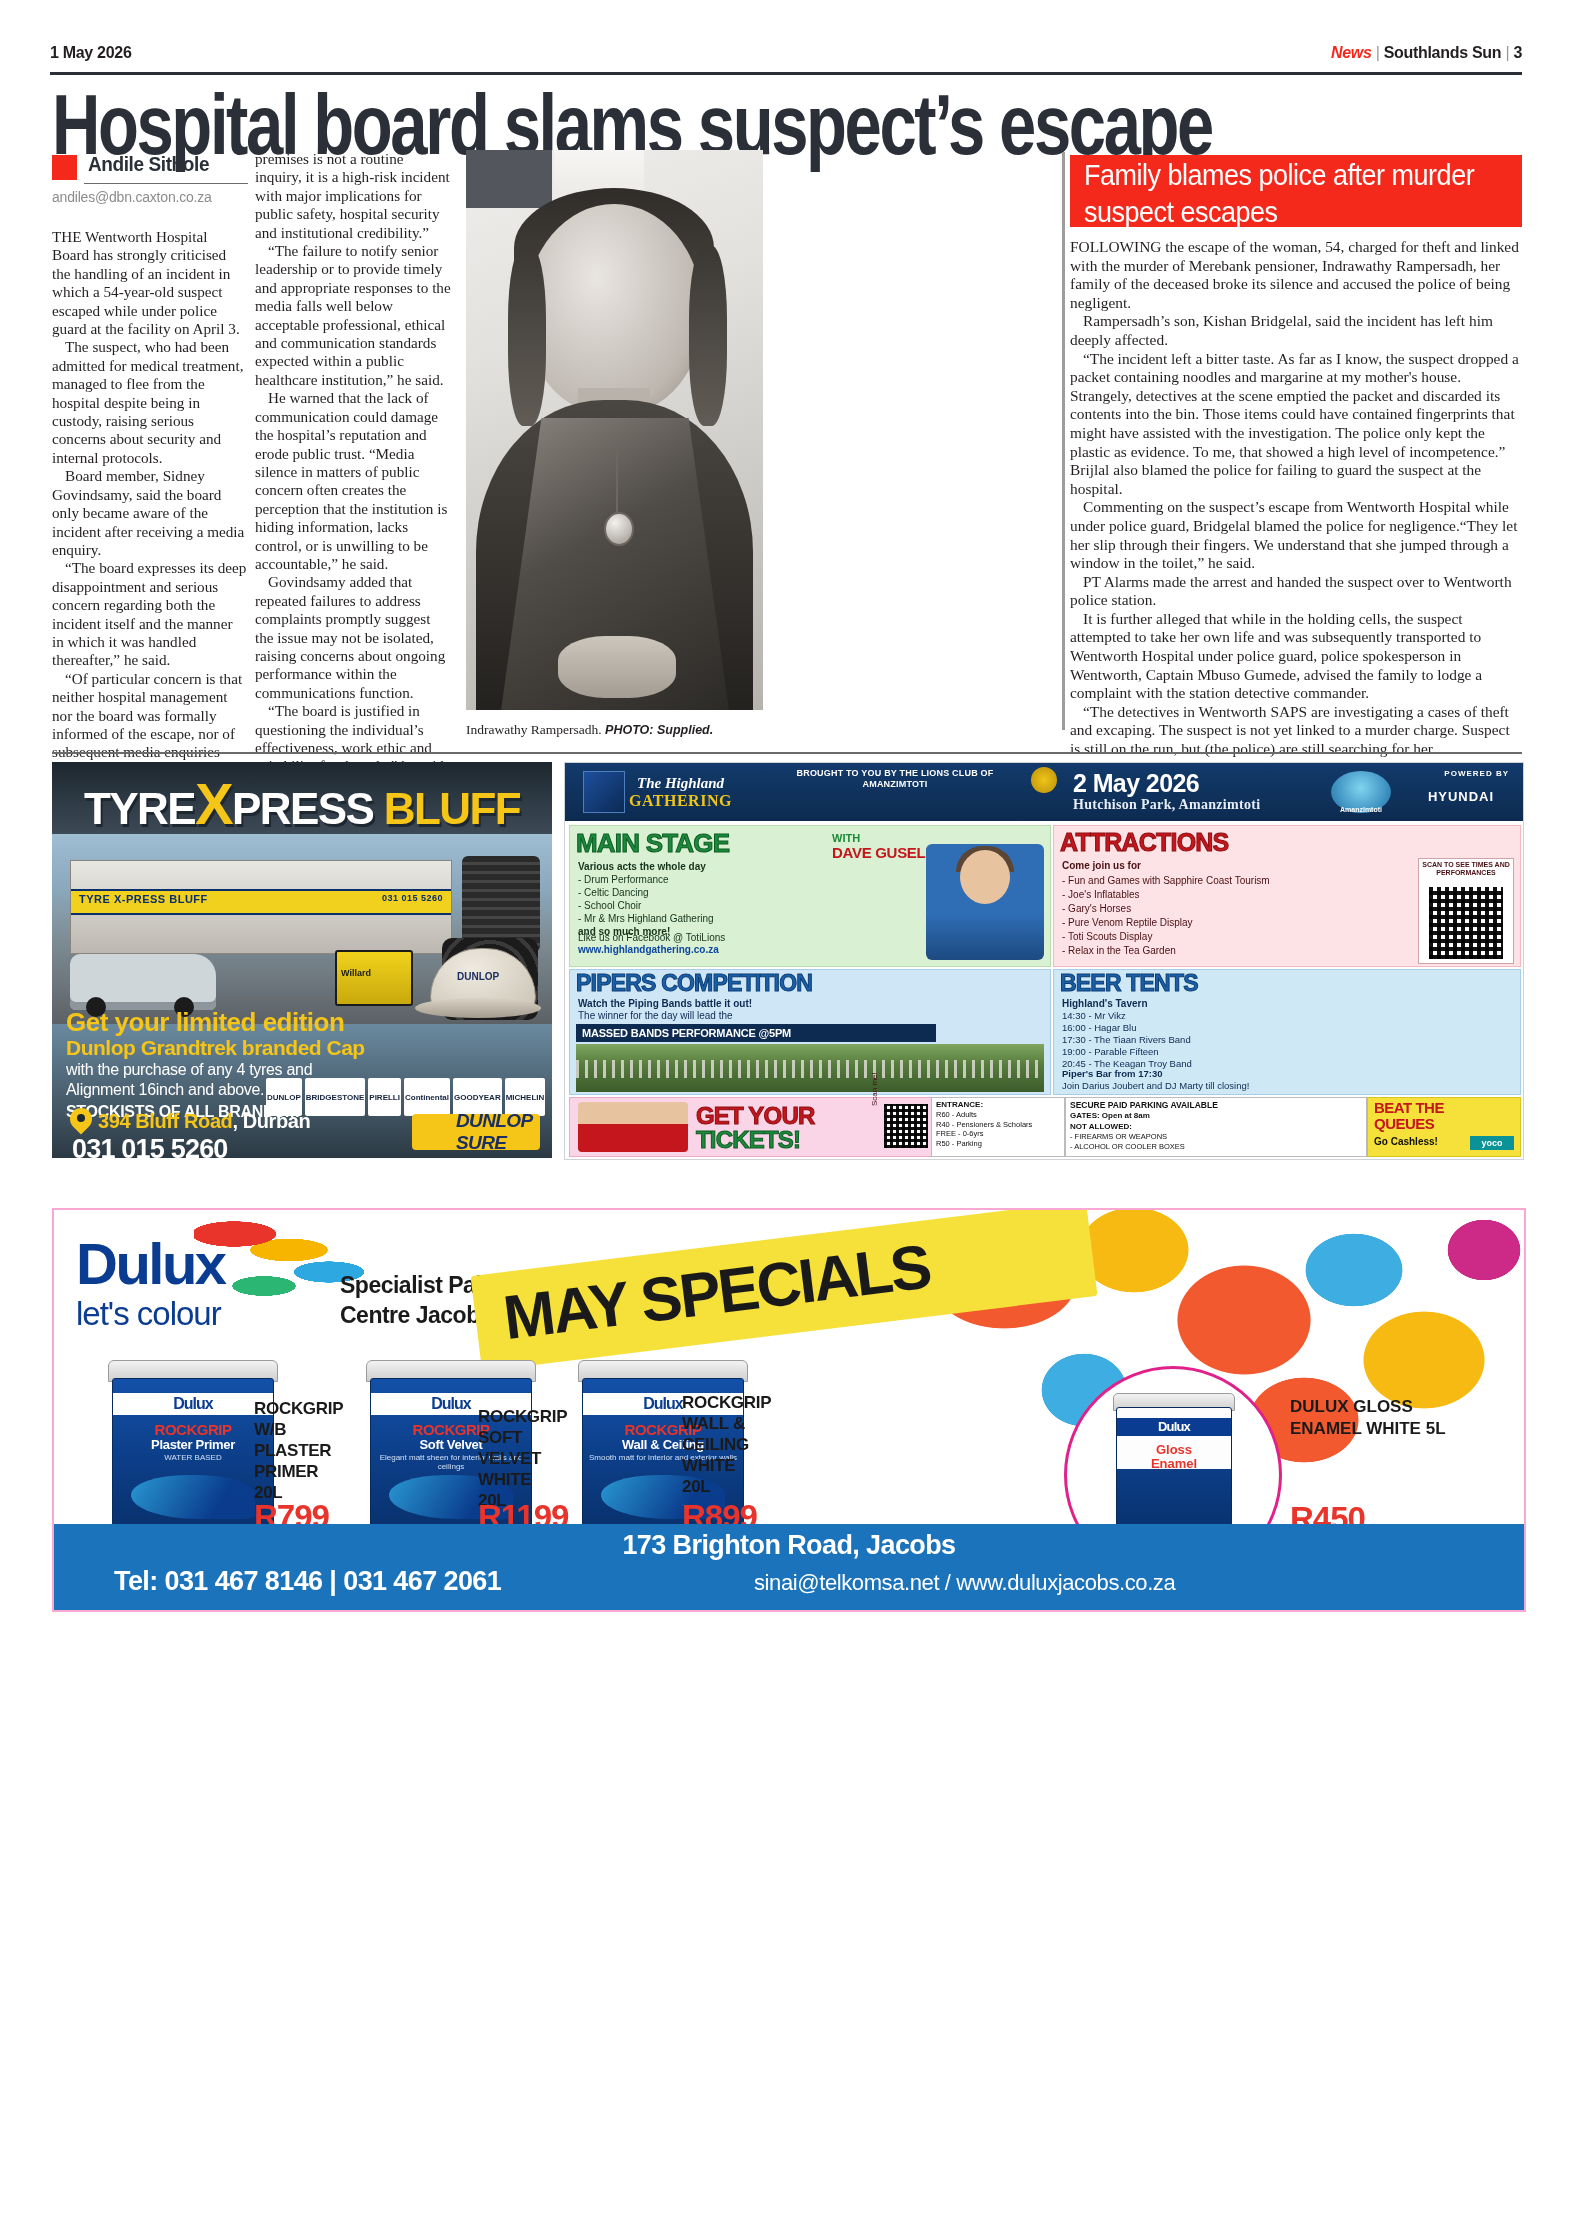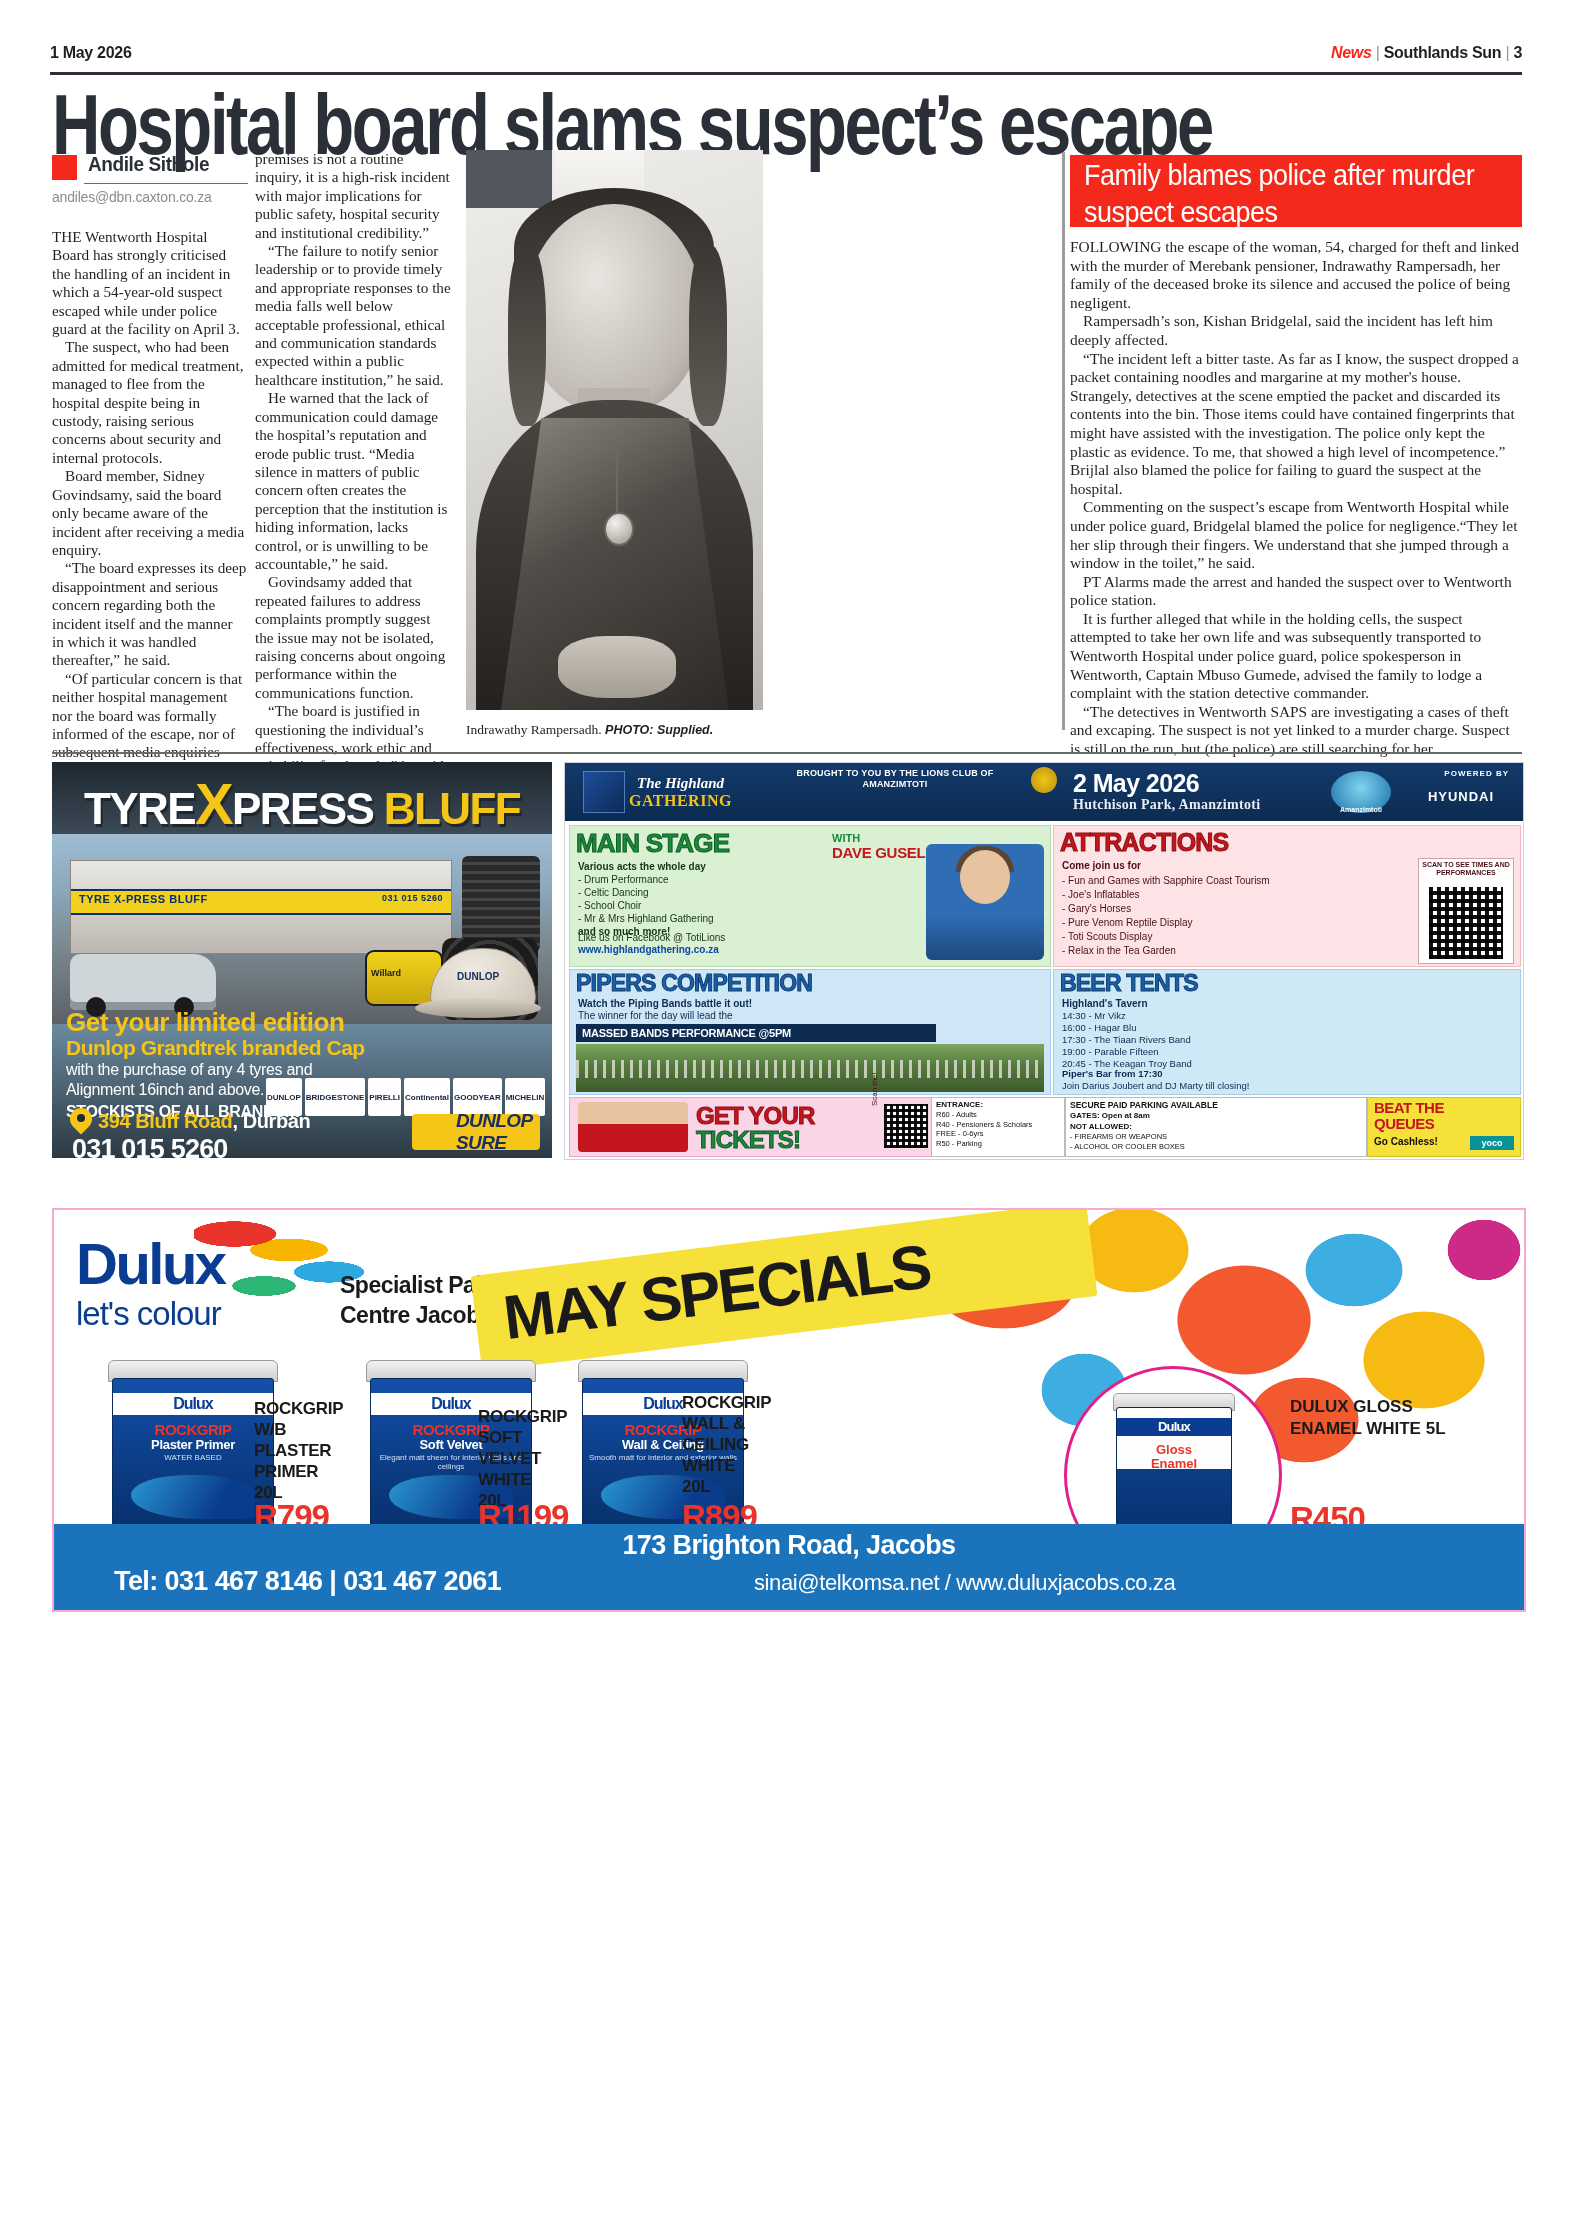--- a/index.html
+++ b/index.html
@@ -68,21 +68,21 @@
   .tyre-bld .bnd span{position:absolute;left:8px;top:2px;font-family:"Liberation Sans",sans-serif;font-weight:700;font-size:11px;color:#0a2f6d;letter-spacing:.5px;}
   .tyre-bld .bnd span.r{left:auto;right:8px;font-size:9px;}
   .tyre-roll{position:absolute;right:12px;top:22px;width:78px;height:96px;background:repeating-linear-gradient(180deg,#2a2a2a 0 6px,#454545 6px 9px);border-radius:6px;}
   .tyre-car{position:absolute;left:18px;top:120px;width:146px;height:56px;background:#cfd6da;border-radius:10px 22px 6px 6px;box-shadow:inset 0 -8px 0 #8d969c;}
   .tyre-car .w{position:absolute;bottom:-7px;width:20px;height:20px;border-radius:50%;background:#1b1b1b;}
   .tyre-stack{position:absolute;right:14px;top:104px;width:96px;height:82px;background:repeating-radial-gradient(circle at 48px 41px,#1b1b1b 0 9px,#3a3a3a 9px 13px);border-radius:10px;}
   .tyre-logo{position:absolute;left:0;top:8px;width:500px;text-align:center;font-family:"Liberation Sans",sans-serif;font-weight:700;font-size:44px;letter-spacing:-1.6px;white-space:nowrap;}
   .tyre-logo .w1{color:#fff;text-shadow:2px 3px 0 #1d2730;}
   .tyre-logo .x{color:#f5c518;text-shadow:2px 3px 0 #1d2730;font-size:58px;}
   .tyre-logo .bl{color:#f5c518;text-shadow:2px 3px 0 #1d2730;}
-  .tyre-batt{position:absolute;left:313px;top:188px;width:74px;height:52px;background:linear-gradient(180deg,#f0d21c,#c9a90c);border:2px solid #1b1b1b;border-radius:9px;text-align:right;}
+  .tyre-batt{position:absolute;left:283px;top:188px;width:74px;height:52px;background:linear-gradient(180deg,#f0d21c,#c9a90c);border:2px solid #1b1b1b;border-radius:3px;text-align:right;}
   .tyre-batt span{position:absolute;left:4px;top:16px;font-family:"Liberation Sans",sans-serif;font-weight:700;font-size:9px;color:#1b1b1b;}
   .tyre-cap{position:absolute;left:378px;top:186px;width:104px;height:64px;background:radial-gradient(ellipse at 40% 30%,#efeae0,#c9c2b4);border-radius:54px 54px 18px 18px;border:1px solid #9b9486;}
   .tyre-cap .brim{position:absolute;left:-16px;bottom:-5px;width:126px;height:20px;border-radius:50%;background:linear-gradient(180deg,#d9d2c4,#a49c8e);}
   .tyre-cap .lbl{position:absolute;left:26px;top:22px;font-family:"Liberation Sans",sans-serif;font-weight:700;font-size:10px;color:#1b2f63;}
   .tyre-off{position:absolute;left:14px;top:248px;width:330px;}
   .tyre-off .l1{font-family:"Liberation Sans",sans-serif;font-weight:700;font-size:26px;color:#f5c518;letter-spacing:-.5px;line-height:25px;}
   .tyre-off .l2{font-family:"Liberation Sans",sans-serif;font-weight:700;font-size:21px;color:#f5c518;letter-spacing:-.5px;line-height:25px;}
   .tyre-off .l3{font-family:"Liberation Sans",sans-serif;font-size:16px;color:#fff;line-height:20px;letter-spacing:-.3px;}
   .tyre-off .l4{font-family:"Liberation Sans",sans-serif;font-size:16px;color:#fff;line-height:20px;letter-spacing:-.3px;}
   .tyre-off .l5{font-family:"Liberation Sans",sans-serif;font-weight:700;font-size:16px;color:#fff;line-height:24px;letter-spacing:-.3px;}

